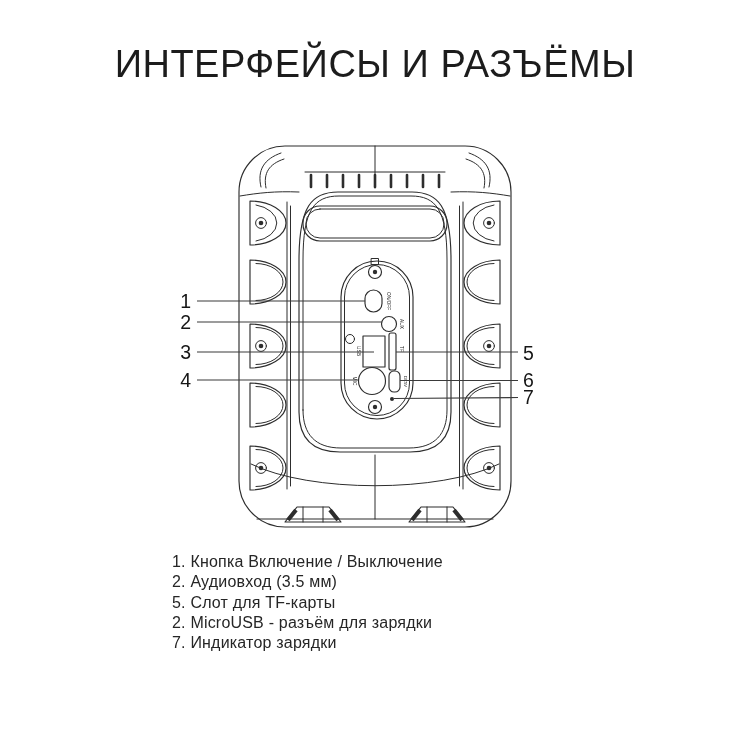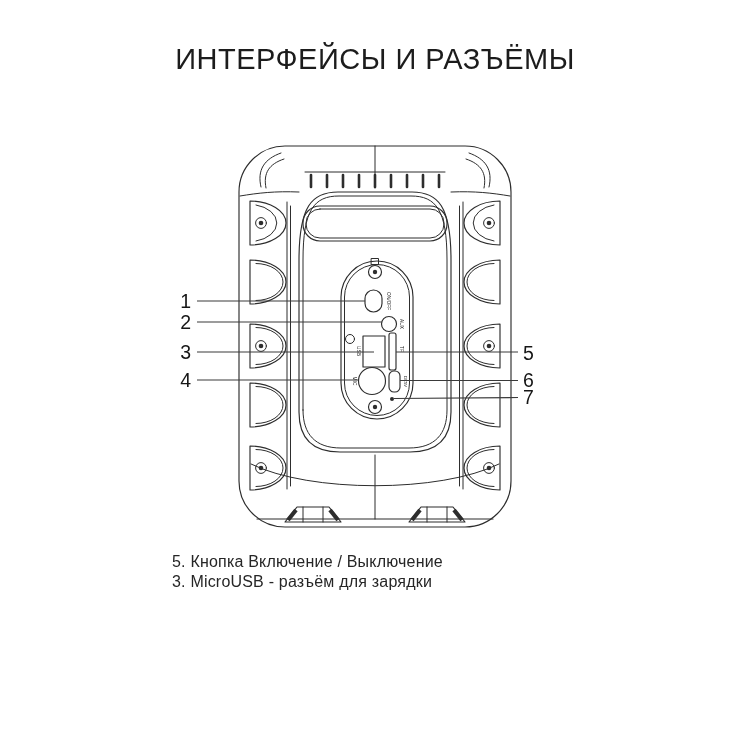--- a/index.html
+++ b/index.html
@@ -2,21 +2,21 @@
 <html><head>
 <meta charset="utf-8">
 <style>
   html,body{margin:0;padding:0;}
   body{
     width:750px;height:750px;position:relative;overflow:hidden;
     background:#ffffff;font-family:"Liberation Sans",sans-serif;
   }
   .title{
     position:absolute;top:43px;left:0;width:750px;margin:0;
-    text-align:center;font-size:29px;font-weight:400;letter-spacing:.5px;color:#1c1c1c;
+    text-align:center;font-size:38px;font-weight:400;letter-spacing:.5px;color:#1c1c1c;
   }
   .figure{position:absolute;left:0;top:0;width:750px;height:750px;}
   .legend{
     position:absolute;left:172px;top:552px;margin:0;padding:0;list-style:none;
     font-size:16px;line-height:20.3px;letter-spacing:.2px;color:#262626;
   }
   
   .ln{fill:none;stroke:#2d2d2d;stroke-width:1.15;stroke-linecap:round;stroke-linejoin:round;}
   .thin{stroke-width:1;}
   .callout{fill:none;stroke:#3a3a3a;stroke-width:1.2;}
@@ -205,15 +205,18 @@
     <text class="num" x="191" y="329" text-anchor="end">2</text>
     <text class="num" x="191" y="359" text-anchor="end">3</text>
     <text class="num" x="191" y="387" text-anchor="end">4</text>
     <text class="num" x="523" y="359.5">5</text>
     <text class="num" x="523" y="387">6</text>
     <text class="num" x="523" y="404">7</text>
   </g>
 </svg>
 
 <ul class="legend">
-  <li>5. Кнопка Включение / Выключение</li>
-  <li>3. MicroUSB - разъём для зарядки</li>
+  <li>1. Кнопка Включение / Выключение</li>
+  <li>2. Аудиовход (3.5 мм)</li>
+  <li>5. Слот для TF-карты</li>
+  <li>2. MicroUSB - разъём для зарядки</li>
+  <li>7. Индикатор зарядки</li>
 </ul>
 
 </body></html>

